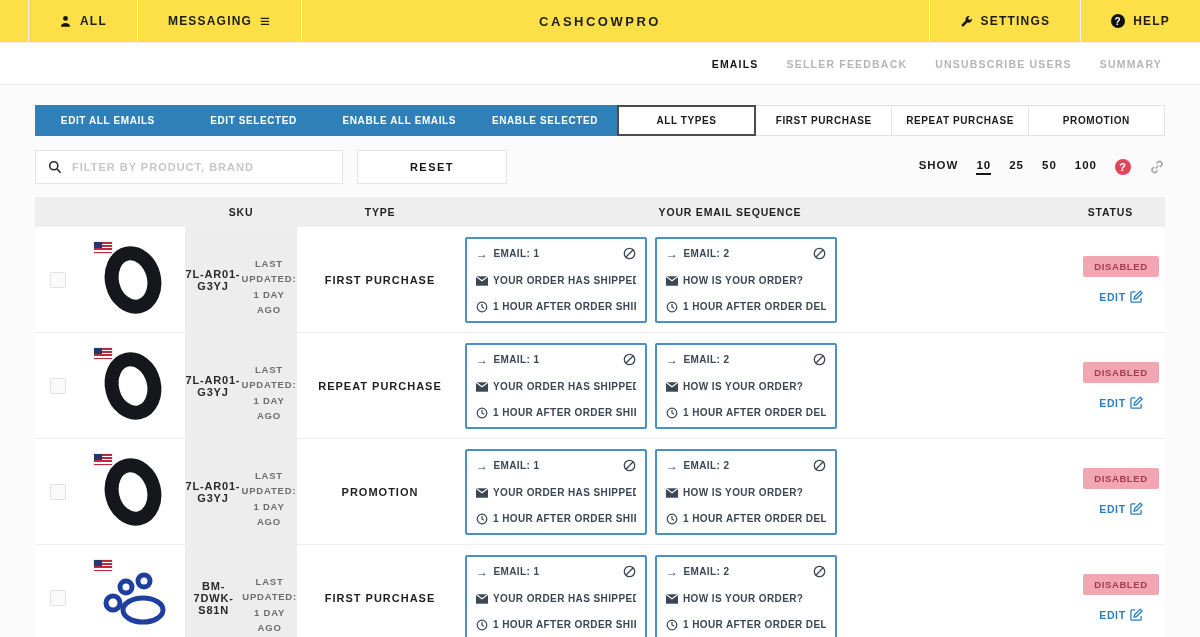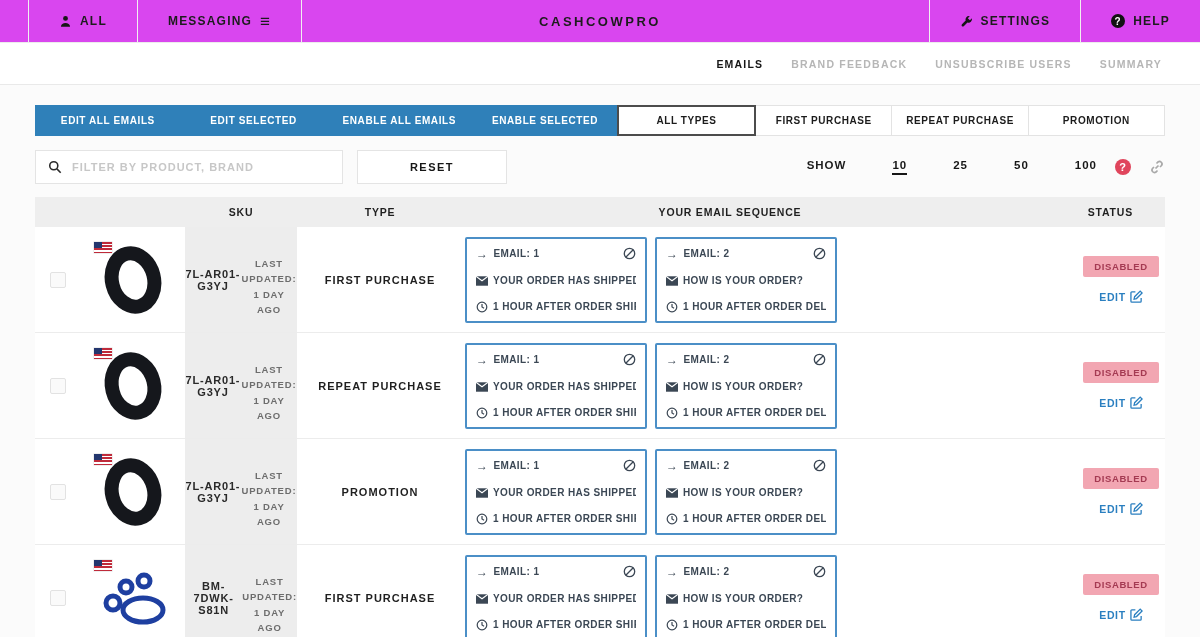--- a/index.html
+++ b/index.html
@@ -1,21 +1,21 @@
 <!DOCTYPE html>
 <html><head>
 <meta charset="utf-8">
 <style>
   * { margin:0; padding:0; box-sizing:border-box; }
   html,body { width:1200px; height:637px; overflow:hidden; background:#fff;
     font-family:"Liberation Sans", sans-serif; color:#1c1c1c; }
 
   
   .topnav { position:relative; height:43px; border-bottom:1px solid #ececec;
-    display:flex; align-items:stretch; background:#d946ef; }
+    display:flex; align-items:stretch; background:#fde047; }
   .nav-item { display:flex; align-items:center; gap:8px; padding:0 30px;
     font-size:12px; font-weight:bold; letter-spacing:1.2px; cursor:pointer; }
   .nav-left { display:flex; }
   .nav-left .nav-item { border-right:1px solid #f0f0f0; }
   .nav-left .nav-item:first-child { border-left:1px solid #f0f0f0; margin-left:28px; }
   .nav-right { margin-left:auto; display:flex; }
   .nav-right .nav-item { border-left:1px solid #f0f0f0; }
   .brand { position:absolute; left:0; right:0; top:0; bottom:0; display:flex;
     align-items:center; justify-content:center; font-size:13px; font-weight:bold;
     letter-spacing:2.5px; pointer-events:none; }
@@ -47,21 +47,21 @@
   .search-box { width:308px; height:34px; background:#fff; border:1px solid #e4e4e4;
     display:flex; align-items:center; padding:0 12px; gap:10px; }
   .search-box input { border:none; outline:none; flex:1; font-family:inherit;
     font-size:11px; font-weight:bold; letter-spacing:1px; color:#444; background:transparent; }
   .search-box input::placeholder { color:#c7c7c7; }
   .reset-btn { margin-left:14px; width:150px; height:34px; background:#fff;
     border:1px solid #e4e4e4; font-family:inherit; font-size:11px; font-weight:bold;
     letter-spacing:1.5px; color:#161616; cursor:pointer; }
   .show-group { margin-left:auto; display:flex; align-items:flex-start; gap:18px;
     font-size:11.5px; font-weight:bold; letter-spacing:1px; }
-  .show-opt { color:#161616; cursor:pointer; padding-bottom:2px;margin-left:28px; }
+  .show-opt { color:#161616; cursor:pointer; padding-bottom:2px; }
   .show-opt.selected { border-bottom:2px solid #161616; }
   .help-red { width:16px; height:16px; border-radius:50%; background:#e0455c; color:#fff;
     font-size:11px; font-weight:bold; display:flex; align-items:center; justify-content:center;
     cursor:pointer; }
   .link-ico { color:#a9a9a9; cursor:pointer; display:flex; }
 
   
   .grid-cols { display:grid; grid-template-columns:45px 105px 112px 166px 534px 1fr; }
   .thead { margin-top:13px; height:30px; background:#eeeeee; align-items:center;
     font-size:10.5px; font-weight:bold; letter-spacing:.8px; color:#1f1f1f; }
@@ -169,21 +169,21 @@
     </div>
     <div class="nav-item">
       <span class="qcircle">?</span>
       <span>HELP</span>
     </div>
   </div>
 </div>
 
 <div class="subnav">
   <span class="subnav-item active">EMAILS</span>
-  <span class="subnav-item">BRAND FEEDBACK</span>
+  <span class="subnav-item">SELLER FEEDBACK</span>
   <span class="subnav-item">UNSUBSCRIBE USERS</span>
   <span class="subnav-item">SUMMARY</span>
 </div>
 
 <div class="content">
 
   <div class="actions-row">
     <button class="btn-blue">EDIT ALL EMAILS</button>
     <button class="btn-blue">EDIT SELECTED</button>
     <button class="btn-blue">ENABLE ALL EMAILS</button>

